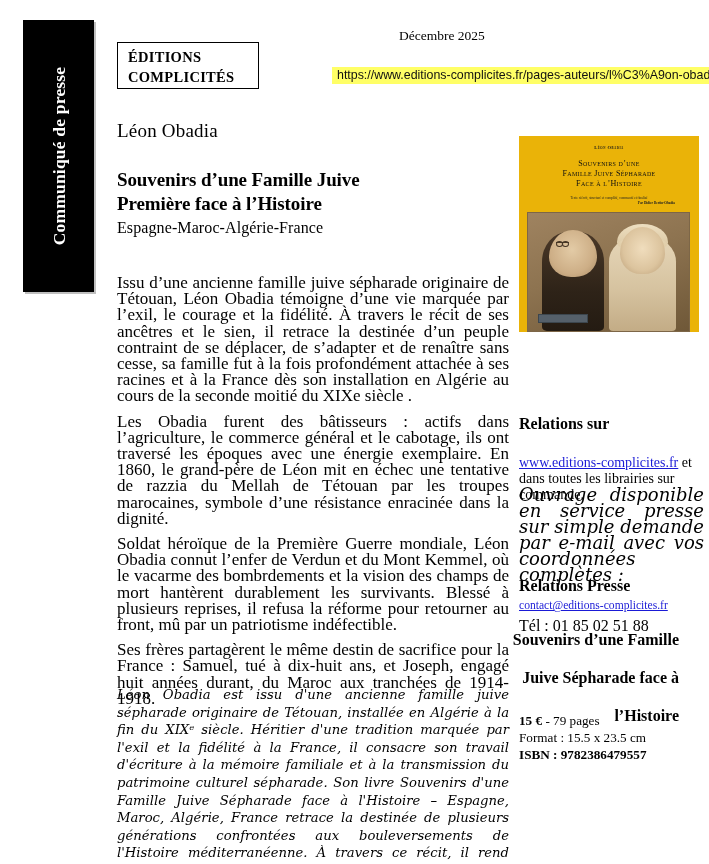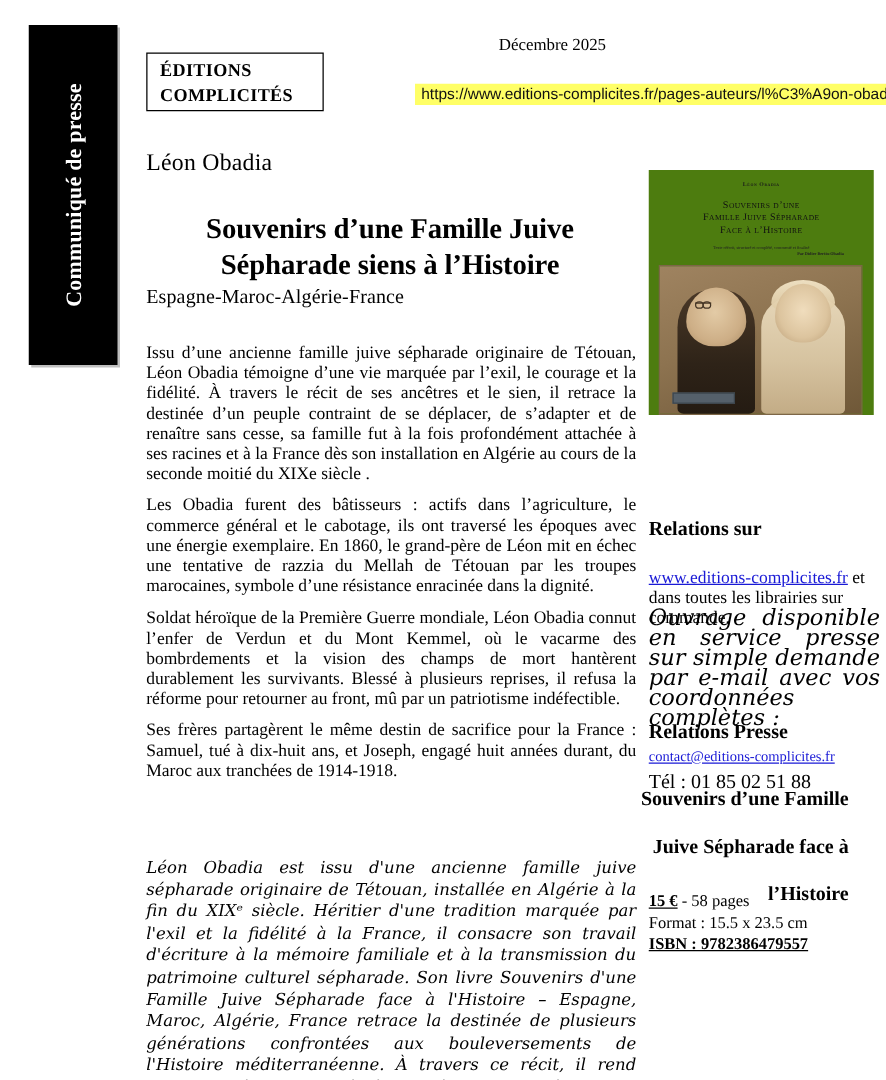--- a/index.html
+++ b/index.html
@@ -68,38 +68,37 @@
   .main{
     position:absolute;left:117px;top:120px;width:390px;
   }
   .author-name{
     font-size:19px;
     margin:0 0 26px 0;
     letter-spacing:.2px;
   }
   .book-title{
     font-weight:bold;
-    font-size:23px;
+    font-size:19px;
     line-height:1.28;
     margin:0;
     letter-spacing:-.1px;
-    text-align:center;
   }
   .book-subtitle{
     font-size:16px;
     margin:2px 0 0 0;
     letter-spacing:.1px;
   }
 
   .body-copy{
     position:absolute;left:117px;top:275px;width:392px;
   }
   .body-copy p{
     margin:0 0 9px 0;
-    font-size:14px;
+    font-size:17px;
     line-height:16.2px;
     text-align:justify;
     text-justify:inter-word;
   }
 
   .bio{
     position:absolute;left:117px;top:686px;width:392px;
   }
   .bio p{
     margin:0;
@@ -110,21 +109,21 @@
     font-family:"DejaVu Serif","Liberation Serif",serif;
   }
 
   
   .rail{
     position:absolute;left:519px;top:136px;width:180px;
   }
   .cover{
     position:relative;
     width:180px;height:196px;
-    background:#4d7c0f;
+    background:#eab308;
     overflow:hidden;
   }
   .cover-author{
     text-align:center;
     font-size:4.6px;
     font-variant:small-caps;
     letter-spacing:.5px;
     font-weight:bold;
     margin-top:9px;
     color:#1a1a1a;
@@ -211,21 +210,21 @@
     display:block;margin-top:16px;color:#1a1ad6;text-decoration:underline;
     font-size:11.6px;word-break:break-all;
   }
 
   .relations{position:absolute;left:519px;top:556px;width:185px;}
   .booktitle-rail{position:absolute;left:504px;top:611px;width:175px;text-align:right;}
   .booktitle-rail h4{line-height:16.5px;}
 
   .specs{position:absolute;left:519px;top:712px;width:185px;}
   .specs p{font-size:13.2px;line-height:17px;margin:0;}
-  .specs b{font-weight:bold;text-decoration:underline;}
+  .specs b{font-weight:bold;}
 </style>
 </head>
 <body>
 
 <div class="page">
 
   <div class="banner">
     <span class="banner-label">Communiqué de presse</span>
   </div>
 
@@ -234,21 +233,21 @@
     <div>COMPLICITÉS</div>
   </div>
 
   <div class="date">Décembre 2025</div>
 
   <div class="url-band">https://www.editions-complicites.fr/pages-auteurs/l%C3%A9on-obadia.</div>
 
   <div class="main">
     <div class="author-name">Léon Obadia</div>
     <div class="book-title">Souvenirs d’une Famille Juive</div>
-    <div class="book-title">Sépharade siens à l’Histoire</div>
+    <div class="book-title">Première face à l’Histoire</div>
     <div class="book-subtitle">Espagne-Maroc-Algérie-France</div>
   </div>
 
   <div class="body-copy">
     <p>Issu d’une ancienne famille juive sépharade originaire de Tétouan, Léon Obadia témoigne d’une vie marquée par l’exil, le courage et la fidélité. À travers le récit de ses ancêtres et le sien, il retrace la destinée d’un peuple contraint de se déplacer, de s’adapter et de renaître sans cesse, sa famille fut à la fois profondément attachée à ses racines et à la France dès son installation en Algérie au cours de la seconde moitié du XIXe siècle .</p>
     <p>Les Obadia furent des bâtisseurs : actifs dans l’agriculture, le commerce général et le cabotage, ils ont traversé les époques avec une énergie exemplaire. En 1860, le grand-père de Léon mit en échec une tentative de razzia du Mellah de Tétouan par les troupes marocaines, symbole d’une résistance enracinée dans la dignité.</p>
     <p>Soldat héroïque de la Première Guerre mondiale, Léon Obadia connut l’enfer de Verdun et du Mont Kemmel, où le vacarme des bombrdements et la vision des champs de mort hantèrent durablement les survivants. Blessé à plusieurs reprises, il refusa la réforme pour retourner au front, mû par un patriotisme indéfectible.</p>
     <p>Ses frères partagèrent le même destin de sacrifice pour la France : Samuel, tué à dix-huit ans, et Joseph, engagé huit années durant, du Maroc aux tranchées de 1914-1918.</p>
   </div>
 
@@ -296,18 +295,18 @@
     <p>Tél : 01 85 02 51 88</p>
   </div>
 
   <div class="booktitle-rail">
     <h4>Souvenirs d’une Famille</h4>
     <h4>Juive Sépharade face à</h4>
     <h4>l’Histoire</h4>
   </div>
 
   <div class="specs">
-    <p><b>15 €</b><span> - 58 pages</span></p>
+    <p><b>15 €</b><span> - 79 pages</span></p>
     <p>Format : 15.5 x 23.5 cm</p>
     <p><b>ISBN : 9782386479557</b></p>
   </div>
 
 </div>
 
 </body></html>

